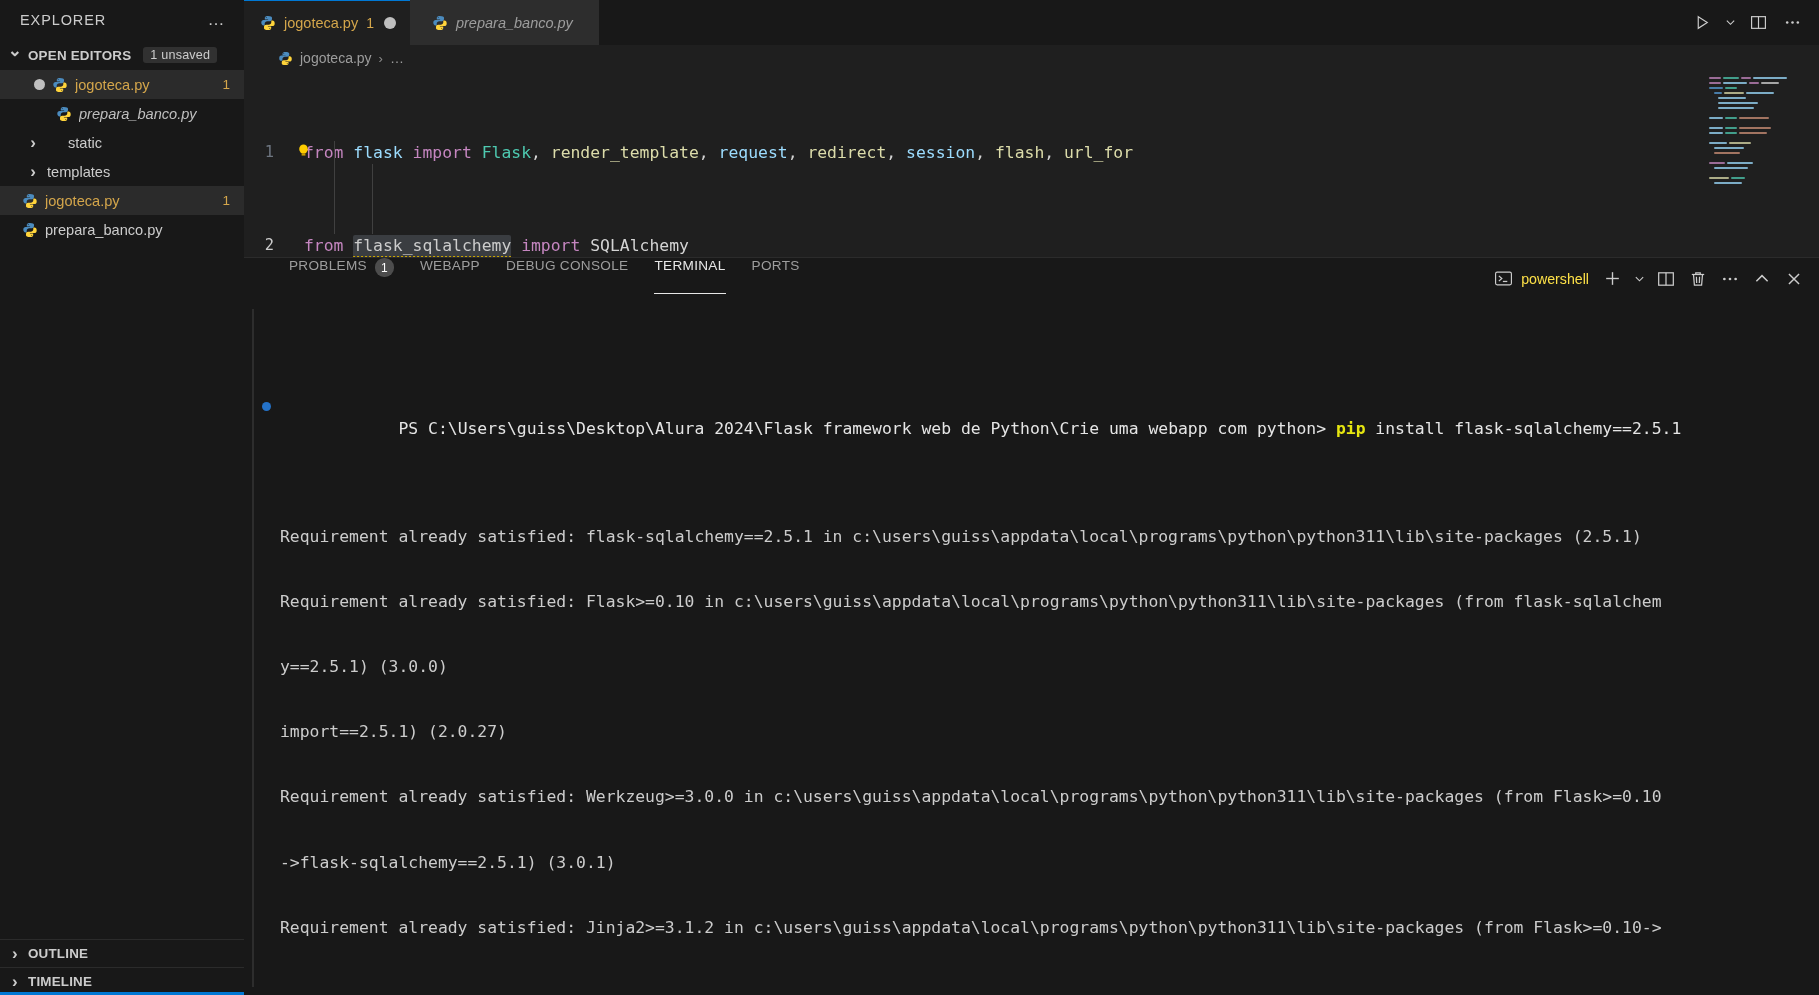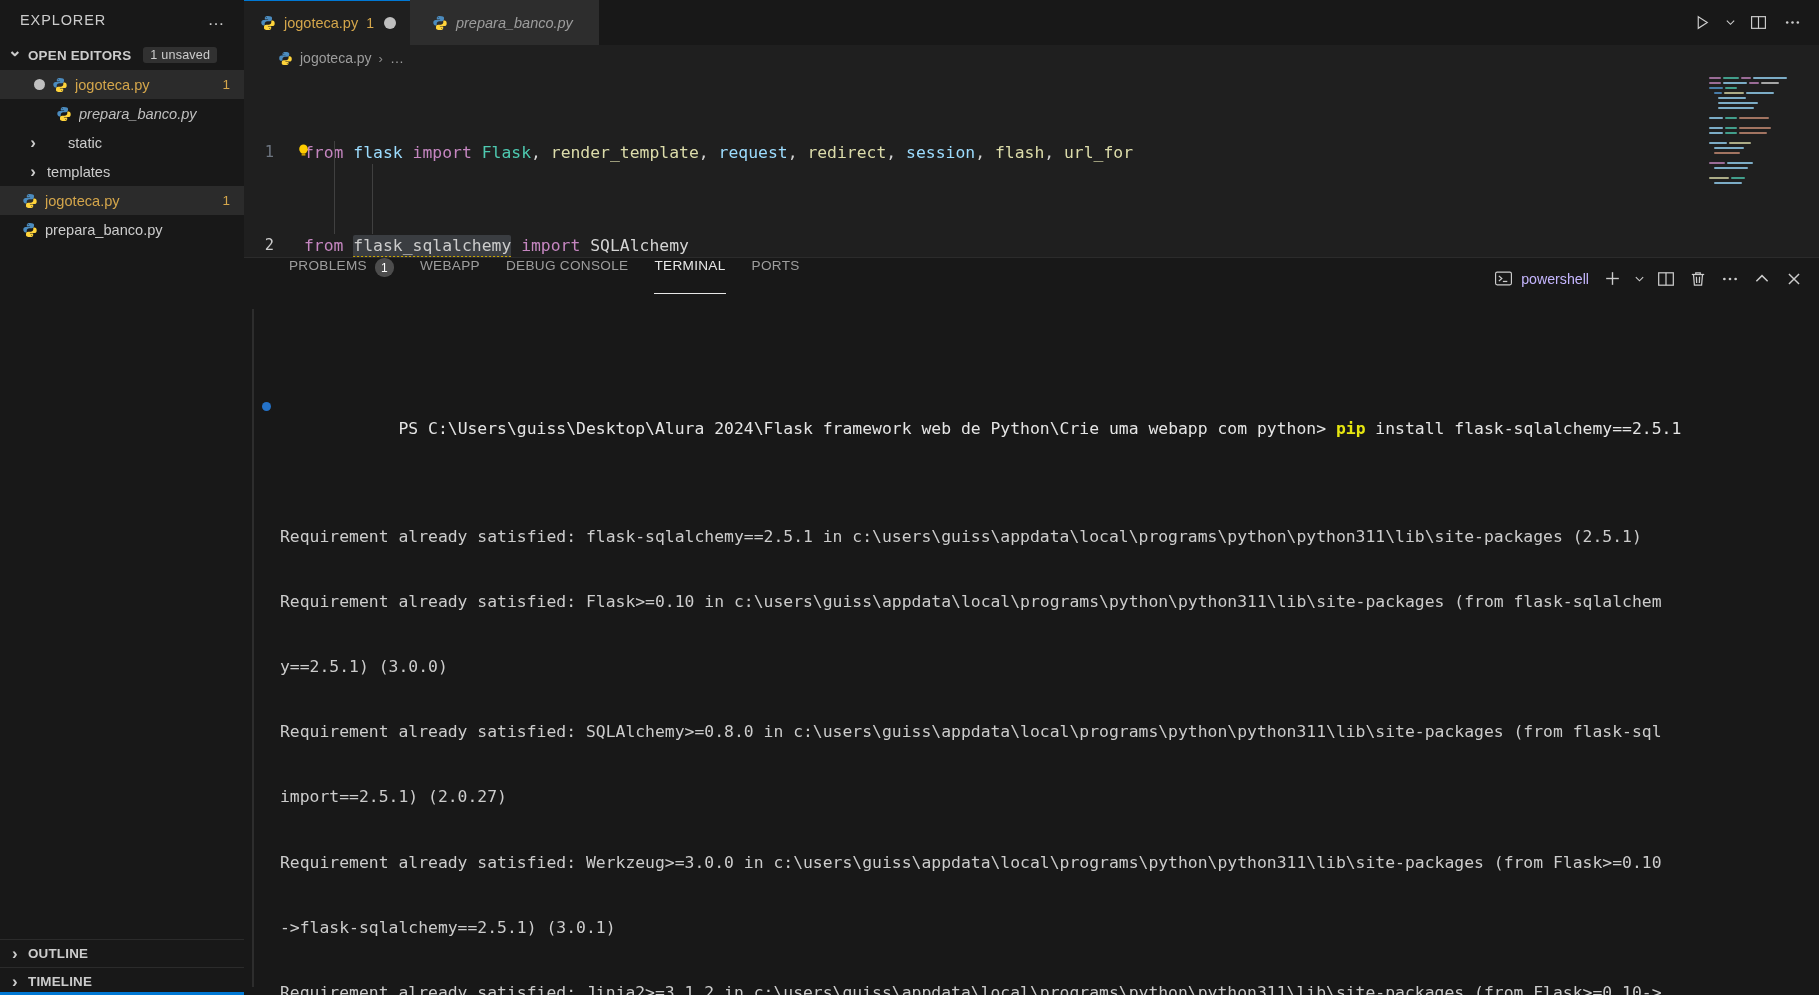--- a/index.html
+++ b/index.html
@@ -139,21 +139,21 @@
   .ptab.active { color: #e7e7e7; }
   .ptab.active::after {
     content: ""; position: absolute; left: 13px; right: 13px; bottom: 5px; height: 1px; background: #e7e7e7;
   }
   .pbadge {
     background: #4d4d4d; color: #ffffff; font-size: 12px; border-radius: 9px;
     min-width: 19px; height: 19px; display: flex; align-items: center; justify-content: center;
     padding: 0 6px;
   }
   .panel-actions { margin-left: auto; display: flex; align-items: center; gap: 2px; padding-right: 10px; }
-  .shell-chip { display: flex; align-items: center; gap: 8px; font-size: 14.2px; color: #c4b5fd; padding: 0 6px; cursor: pointer; }
+  .shell-chip { display: flex; align-items: center; gap: 8px; font-size: 14.2px; color: #fde047; padding: 0 6px; cursor: pointer; }
 
   
   .terminal {
     flex: 1; min-height: 0; overflow: hidden; position: relative;
     padding: 10px 0 0 18px;
     font-family: "DejaVu Sans Mono", monospace; font-size: 16.4px; line-height: 21.7px;
     color: #cccccc; white-space: pre-wrap;
   }
   .tline { position: relative; padding-left: 18px; }
   .tline .gutter-dot {
@@ -523,21 +523,20 @@
         <div class="terminal">
           <div class="term-bar"></div>
 
           <div class="tline">
             <span class="gutter-dot"></span><span class="t-cmd">PS C:\Users\guiss\Desktop\Alura 2024\Flask framework web de Python\Crie uma webapp com python&gt; </span><span class="t-yellow">pip</span><span class="t-cmd"> install flask-sqlalchemy==2.5.1</span>
           </div>
 
           <div class="tline t-body">Requirement already satisfied: flask-sqlalchemy==2.5.1 in c:\users\guiss\appdata\local\programs\python\python311\lib\site-packages (2.5.1)</div>
           <div class="tline t-body">Requirement already satisfied: Flask&gt;=0.10 in c:\users\guiss\appdata\local\programs\python\python311\lib\site-packages (from flask-sqlalchem</div>
           <div class="tline t-body">y==2.5.1) (3.0.0)</div>
-          <div class="tline t-body">Requirement already satisfied: SQLAlchemy&gt;=0.8.0 in c:\users\guiss\appdata\local\programs\python\python311\lib\site-packages (from flask-sql</div>
           <div class="tline t-body">import==2.5.1) (2.0.27)</div>
           <div class="tline t-body">Requirement already satisfied: Werkzeug&gt;=3.0.0 in c:\users\guiss\appdata\local\programs\python\python311\lib\site-packages (from Flask&gt;=0.10</div>
           <div class="tline t-body">-&gt;flask-sqlalchemy==2.5.1) (3.0.1)</div>
           <div class="tline t-body">Requirement already satisfied: Jinja2&gt;=3.1.2 in c:\users\guiss\appdata\local\programs\python\python311\lib\site-packages (from Flask&gt;=0.10-&gt;</div>
           
           
           
           
           
           

